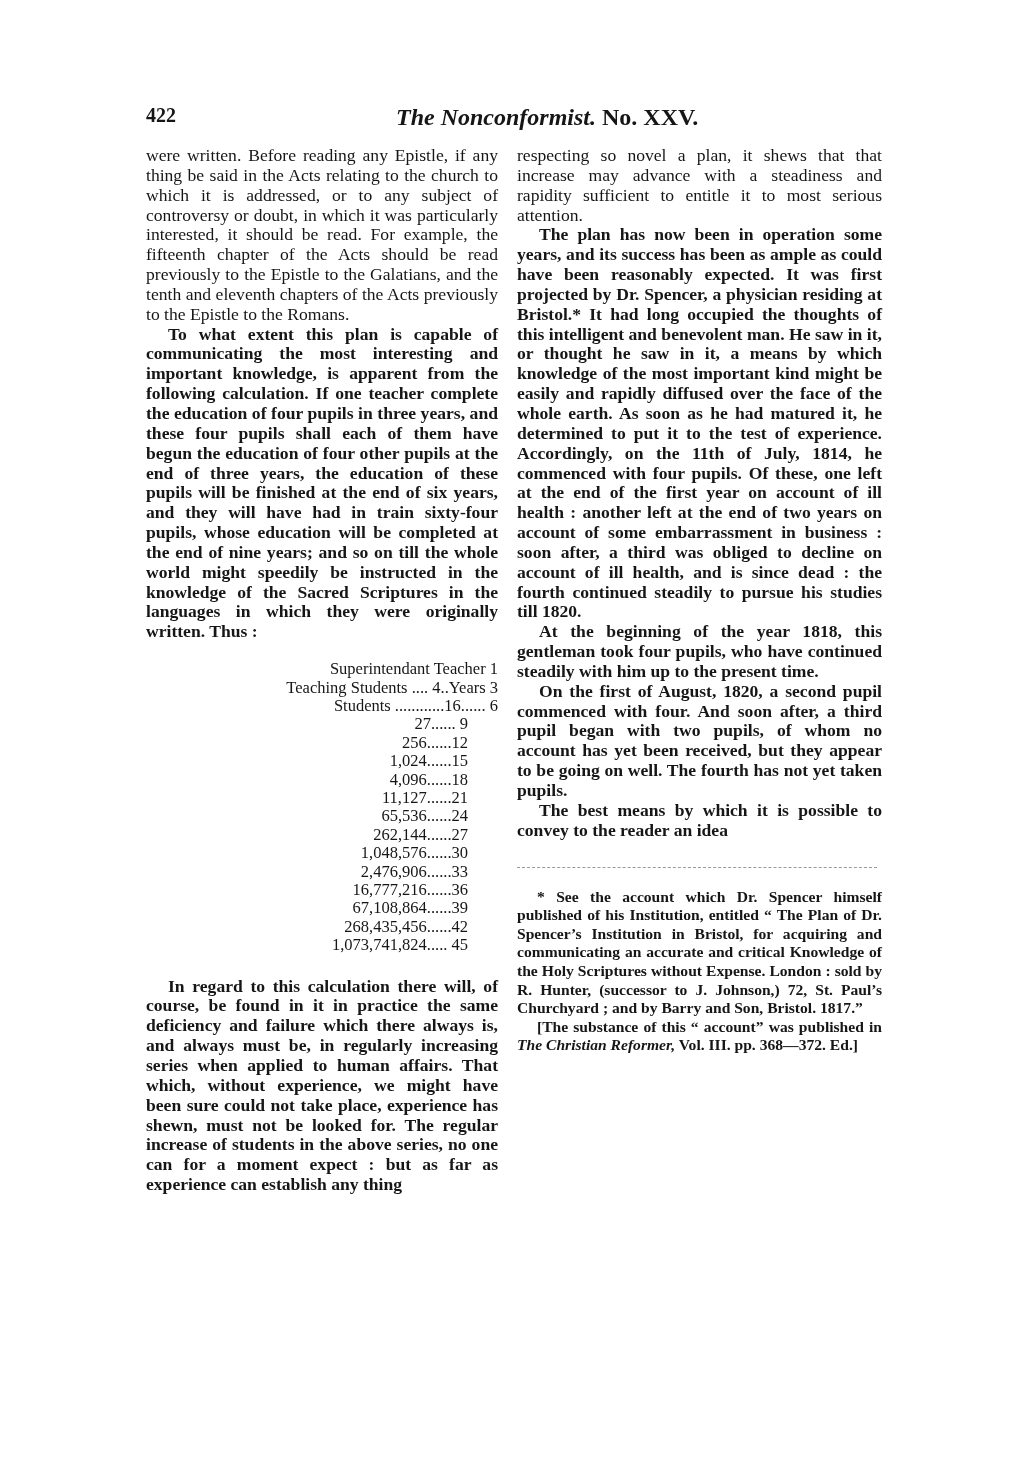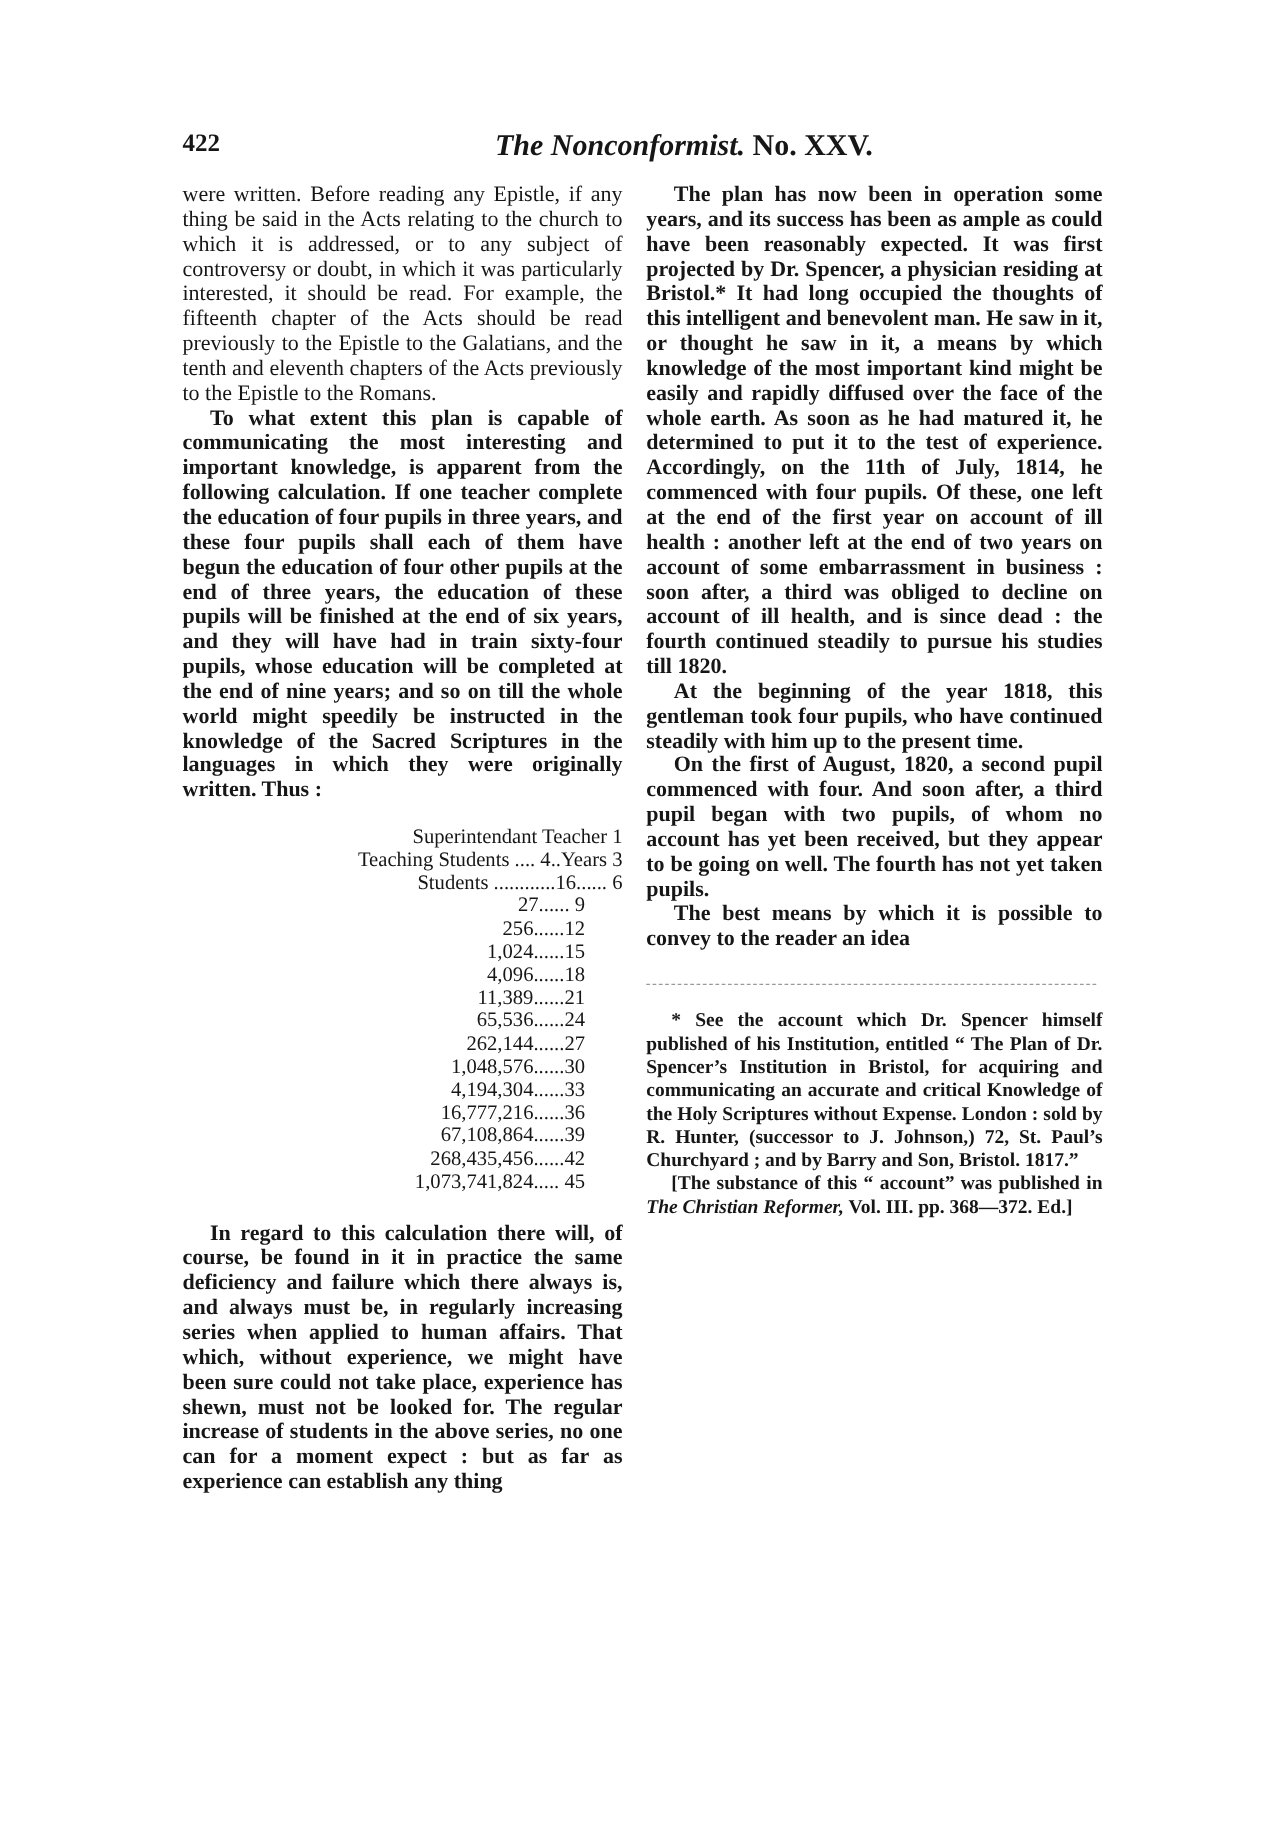--- a/index.html
+++ b/index.html
@@ -101,35 +101,36 @@
     <div class="table">
       <div class="first-rows">
         <div class="trow">Superintendant Teacher 1</div>
         <div class="trow">Teaching Students .... 4..Years 3</div>
         <div class="trow">Students ............16...... 6</div>
       </div>
       <div class="num-row"><span>27</span><span>...... </span><span>9</span></div>
       <div class="num-row"><span>256</span><span>......</span><span>12</span></div>
       <div class="num-row"><span>1,024</span><span>......</span><span>15</span></div>
       <div class="num-row"><span>4,096</span><span>......</span><span>18</span></div>
-      <div class="num-row"><span>11,389</span><span>......</span><span>21</span></div>
+      <div class="num-row"><span>11,127</span><span>......</span><span>21</span></div>
       <div class="num-row"><span>65,536</span><span>......</span><span>24</span></div>
       <div class="num-row"><span>262,144</span><span>......</span><span>27</span></div>
       <div class="num-row"><span>1,048,576</span><span>......</span><span>30</span></div>
-      <div class="num-row"><span>4,194,304</span><span>......</span><span>33</span></div>
+      <div class="num-row"><span>2,476,906</span><span>......</span><span>33</span></div>
       <div class="num-row"><span>16,777,216</span><span>......</span><span>36</span></div>
       <div class="num-row"><span>67,108,864</span><span>......</span><span>39</span></div>
       <div class="num-row"><span>268,435,456</span><span>......</span><span>42</span></div>
       <div class="num-row"><span>1,073,741,824</span><span>..... </span><span>45</span></div>
     </div>
 
     <p class="para indent">In regard to this calculation there will, of course, be found in it in practice the same deficiency and failure which there always is, and always must be, in regularly increasing series when applied to human affairs. That which, without experience, we might have been sure could not take place, experience has shewn, must not be looked for. The regular increase of students in the above series, no one can for a moment expect : but as far as experience can establish any thing</p>
   </div>
 
   <div class="col col-right">
+    <p class="para">respecting so novel a plan, it shews that that increase may advance with a steadiness and rapidity sufficient to entitle it to most serious attention.</p>
     <p class="para indent">The plan has now been in operation some years, and its success has been as ample as could have been reasonably expected. It was first projected by Dr. Spencer, a physician residing at Bristol.* It had long occupied the thoughts of this intelligent and benevolent man. He saw in it, or thought he saw in it, a means by which knowledge of the most important kind might be easily and rapidly diffused over the face of the whole earth. As soon as he had matured it, he determined to put it to the test of experience. Accordingly, on the 11th of July, 1814, he commenced with four pupils. Of these, one left at the end of the first year on account of ill health : another left at the end of two years on account of some embarrassment in business : soon after, a third was obliged to decline on account of ill health, and is since dead : the fourth continued steadily to pursue his studies till 1820.</p>
     <p class="para indent">At the beginning of the year 1818, this gentleman took four pupils, who have continued steadily with him up to the present time.</p>
     <p class="para indent">On the first of August, 1820, a second pupil commenced with four. And soon after, a third pupil began with two pupils, of whom no account has yet been received, but they appear to be going on well. The fourth has not yet taken pupils.</p>
     <p class="para indent">The best means by which it is possible to convey to the reader an idea</p>
 
     <div class="footnote-sep"></div>
 
     <div class="footnotes">
       <p class="para indent">* See the account which Dr. Spencer himself published of his Institution, entitled “ The Plan of Dr. Spencer’s Institution in Bristol, for acquiring and communicating an accurate and critical Knowledge of the Holy Scriptures without Expense. London : sold by R. Hunter, (successor to J. Johnson,) 72, St. Paul’s Churchyard ; and by Barry and Son, Bristol. 1817.”</p>
       <p class="para indent"><span>[The substance of this “ account” was published in </span><span class="ital">The Christian Reformer,</span><span> Vol. III. pp. 368—372. Ed.]</span></p>

